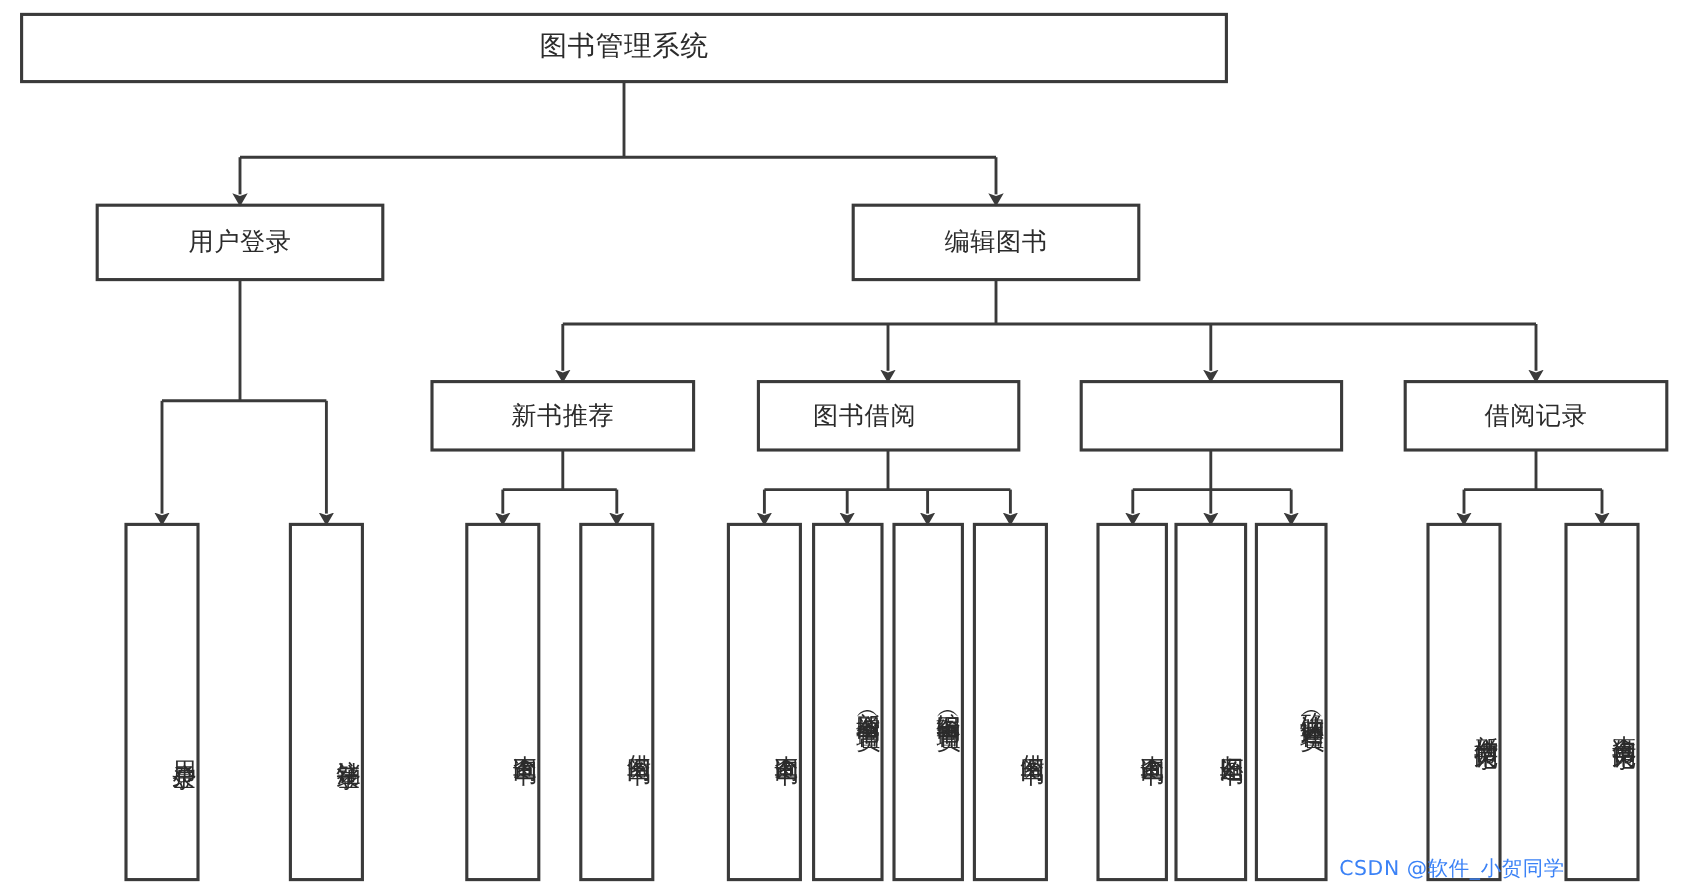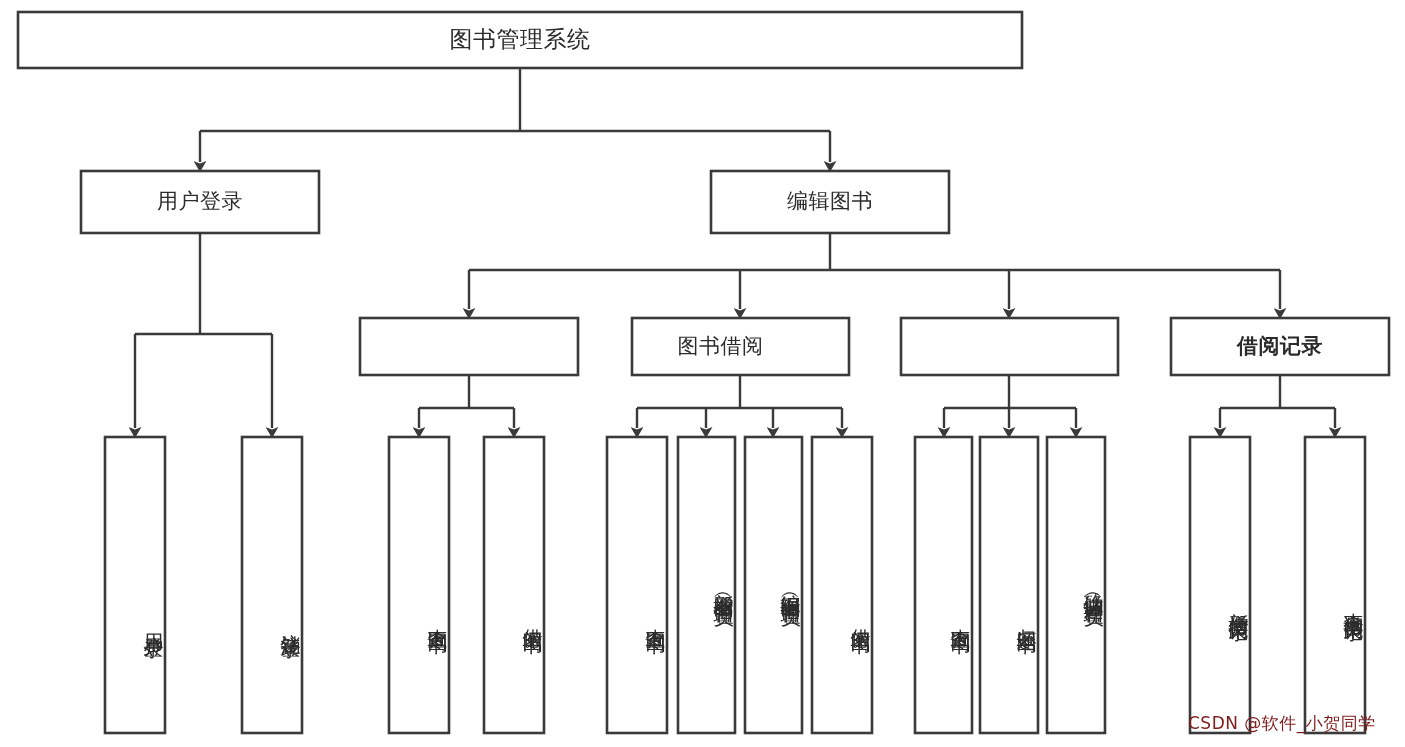--- a/index.html
+++ b/index.html
@@ -64,24 +64,24 @@
     font-size: 20px;
     line-height: 1.12;
     writing-mode: vertical-rl;
     text-orientation: upright;
     letter-spacing: 2px;
     white-space: nowrap;
     pointer-events: none;
   }
   .watermark {
     position: absolute;
-    left: 1188px;
+    left: 1116px;
     top: 712px;
     font-size: 17px;
-    color: #7f1d1d;
+    color: #3b82f6;
     letter-spacing: 0.5px;
     white-space: nowrap;
     font-family: "DejaVu Sans", "Liberation Sans", sans-serif;
   }
 </style>
 </head>
 <body>
 
 <div id="diagram-root">
 
@@ -171,22 +171,23 @@
       <path class="conn" d="M 1220 408 L 1220 428" marker-end="url(#arrow)"></path>
       <path class="conn" d="M 1335 408 L 1335 428" marker-end="url(#arrow)"></path>
     </g>
   </svg>
 
   <div class="label-h" style="left:18px; top:12px; width:1004px; height:56px; font-size:23px;">图书管理系统</div>
 
   <div class="label-h" style="left:81px; top:171px; width:238px; height:62px;">用户登录</div>
   <div class="label-h" style="left:711px; top:171px; width:238px; height:62px;">编辑图书</div>
 
+  <div class="label-h" style="left:360px; top:318px; width:218px; height:57px;">新书推荐</div>
   <div class="label-h" style="left:612px; top:318px; width:217px; height:57px;">图书借阅</div>
-  <div class="label-h" style="left:1171px; top:318px; width:218px; height:57px;font-weight:bold;">借阅记录</div>
+  <div class="label-h" style="left:1171px; top:318px; width:218px; height:57px;">借阅记录</div>
 
   <div class="label-v" style="left:105px; top:522px; width:60px; height:200px;">用户登录</div>
   <div class="label-v" style="left:242px; top:522px; width:60px; height:200px;">注销登录</div>
   <div class="label-v" style="left:389px; top:512px; width:60px; height:210px;">查询图书</div>
   <div class="label-v" style="left:484px; top:512px; width:60px; height:210px;">借阅图书</div>
   <div class="label-v" style="left:607px; top:512px; width:60px; height:210px;">查询图书</div>
   <div class="label-v" style="left:678px; top:444px; width:57px; height:285px;">新增图书（管理员）</div>
   <div class="label-v" style="left:745px; top:444px; width:57px; height:285px;">编辑图书（管理员）</div>
   <div class="label-v" style="left:812px; top:512px; width:60px; height:210px;">借阅图书</div>
   <div class="label-v" style="left:915px; top:512px; width:57px; height:210px;">查询图书</div>

